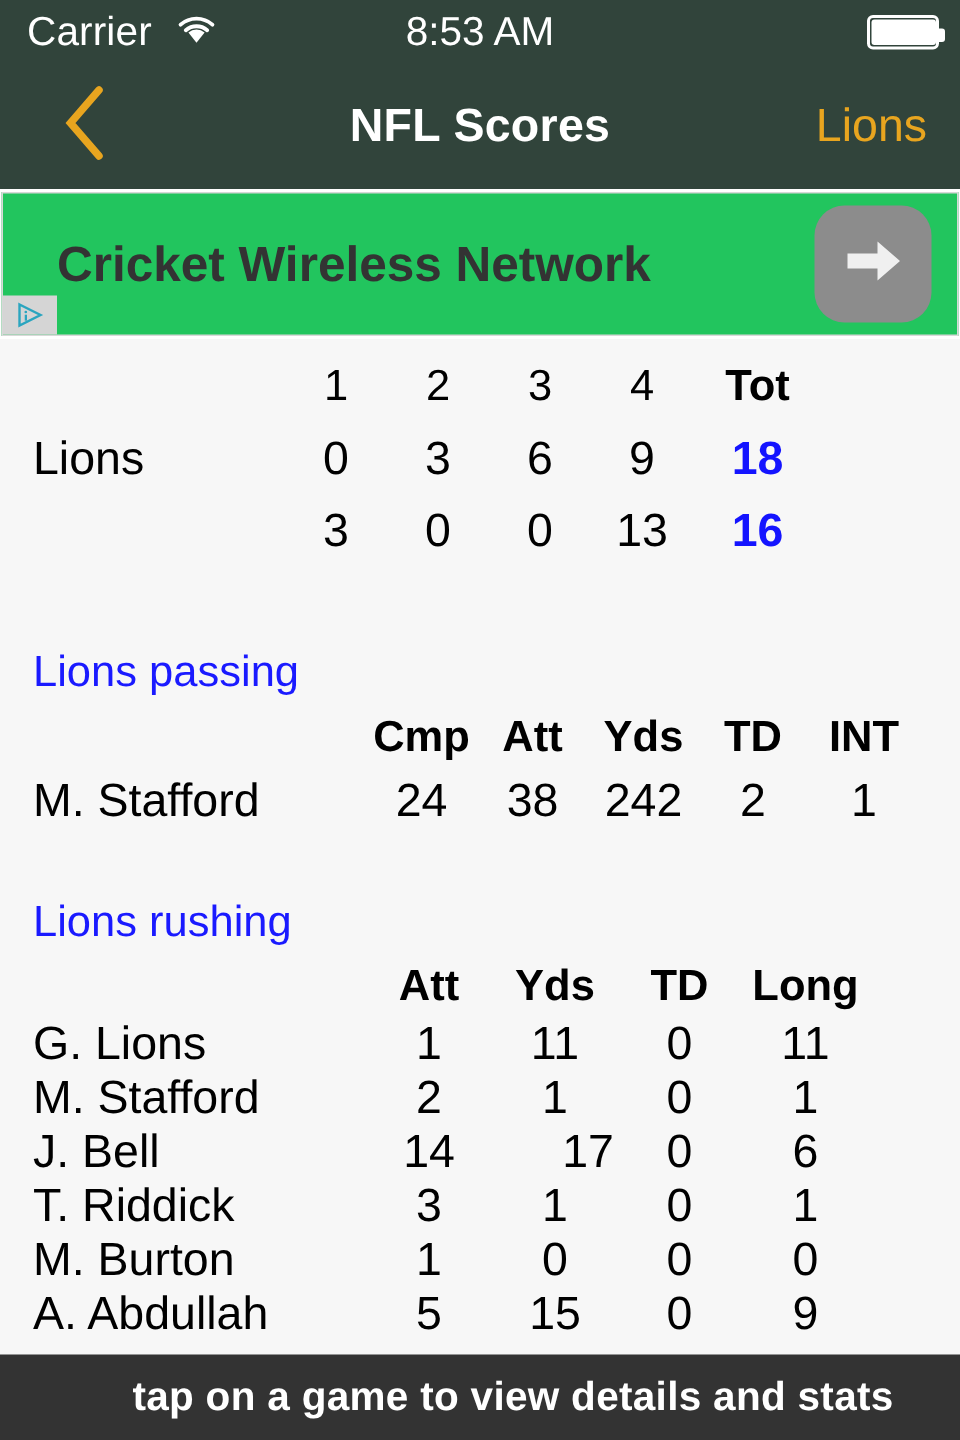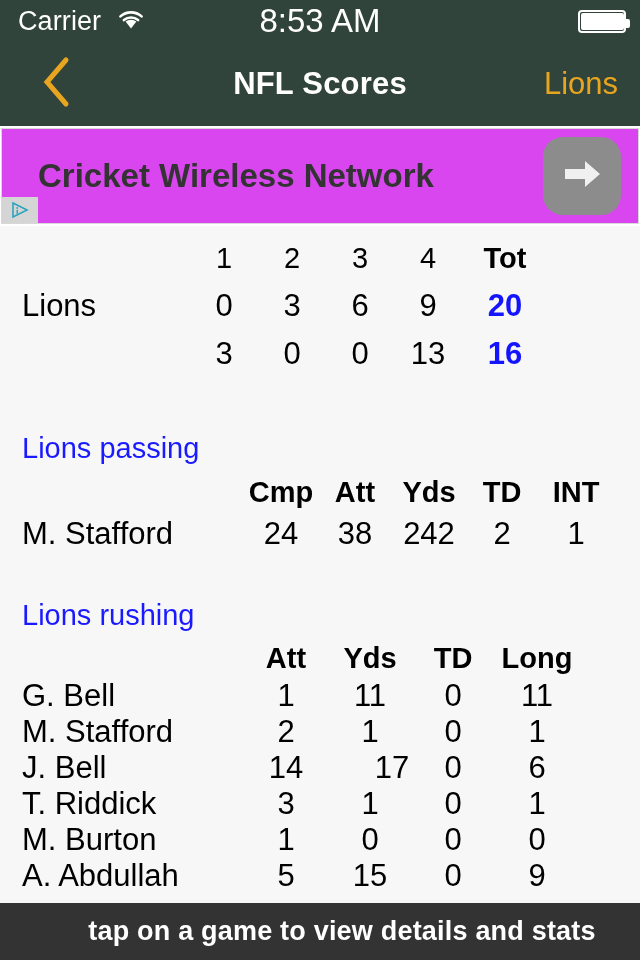--- a/index.html
+++ b/index.html
@@ -15,21 +15,21 @@
   .statusbar {
     position:absolute; top:0; left:0; width:640px; height:42px;
     background:#31443b; color:#ffffff;
     display:flex; align-items:center;
   }
   .sb-left { display:flex; align-items:center; gap:16px; padding-left:18px; }
   .sb-carrier { font-size:27px; letter-spacing:0.1px; }
   .wifi-icon { display:block; }
   .sb-time {
     position:absolute; left:0; width:640px; text-align:center;
-    font-size:33px; pointer-events:none;
+    font-size:27px; pointer-events:none;
   }
   .sb-right { position:absolute; right:14px; display:flex; align-items:center; }
   .battery {
     width:48px; height:23px; border:2px solid #ffffff; border-radius:4px;
     position:relative;
   }
   .battery::after{
     content:""; position:absolute; right:-6px; top:7px;
     width:4px; height:9px; background:#ffffff; border-radius:0 2px 2px 0;
   }
@@ -57,21 +57,21 @@
     color:#e8a51f; font-size:31px; cursor:pointer;
   }
 
   
   .ad-wrap {
     position:absolute; top:126px; left:0; width:640px; height:100px;
     background:#ffffff;
   }
   .ad-box {
     position:absolute; left:1px; top:2px; width:638px; height:96px;
-    background:#d946ef; border:1px solid #d8d8d8;
+    background:#22c55e; border:1px solid #d8d8d8;
   }
   .ad-text {
     position:absolute; left:36px; top:50%; transform:translateY(-50%);
     font-size:33px; font-weight:bold; color:#333333; white-space:nowrap;
   }
   .ad-cta {
     position:absolute; right:17px; top:50%; transform:translateY(-50%);
     width:78px; height:78px; border-radius:20px; background:#8c8c8c;
     display:flex; align-items:center; justify-content:center; cursor:pointer;
   }
@@ -179,21 +179,21 @@
         <span class="cell hdr" style="left:360px;">3</span>
         <span class="cell hdr" style="left:428px;">4</span>
         <span class="cell hdr bold" style="left:505px;">Tot</span>
       </div>
       <div class="row" style="height:48px;">
         <span class="label">Lions</span>
         <span class="cell" style="left:224px;">0</span>
         <span class="cell" style="left:292px;">3</span>
         <span class="cell" style="left:360px;">6</span>
         <span class="cell" style="left:428px;">9</span>
-        <span class="cell total" style="left:505px;">20</span>
+        <span class="cell total" style="left:505px;">18</span>
       </div>
       <div class="row" style="height:48px;">
         <span class="cell" style="left:224px;">3</span>
         <span class="cell" style="left:292px;">0</span>
         <span class="cell" style="left:360px;">0</span>
         <span class="cell" style="left:428px;">13</span>
         <span class="cell total" style="left:505px;">16</span>
       </div>
     </div>
 
@@ -221,21 +221,21 @@
     <div class="section-title">Lions rushing</div>
     <div class="score-table" style="margin-top:6px;">
       <div class="row" style="height:40px;">
         <span class="cell hdr bold" style="left:286px;">Att</span>
         <span class="cell hdr bold" style="left:370px;">Yds</span>
         <span class="cell hdr bold" style="left:453px;">TD</span>
         <span class="cell hdr bold" style="left:537px;">Long</span>
       </div>
 
       <div class="row" style="height:36px;">
-        <span class="label">G. Bell</span>
+        <span class="label">G. Lions</span>
         <span class="cell" style="left:286px;">1</span>
         <span class="cell" style="left:370px;">11</span>
         <span class="cell" style="left:453px;">0</span>
         <span class="cell" style="left:537px;">11</span>
       </div>
       <div class="row" style="height:36px;">
         <span class="label">M. Stafford</span>
         <span class="cell" style="left:286px;">2</span>
         <span class="cell" style="left:370px;">1</span>
         <span class="cell" style="left:453px;">0</span>

